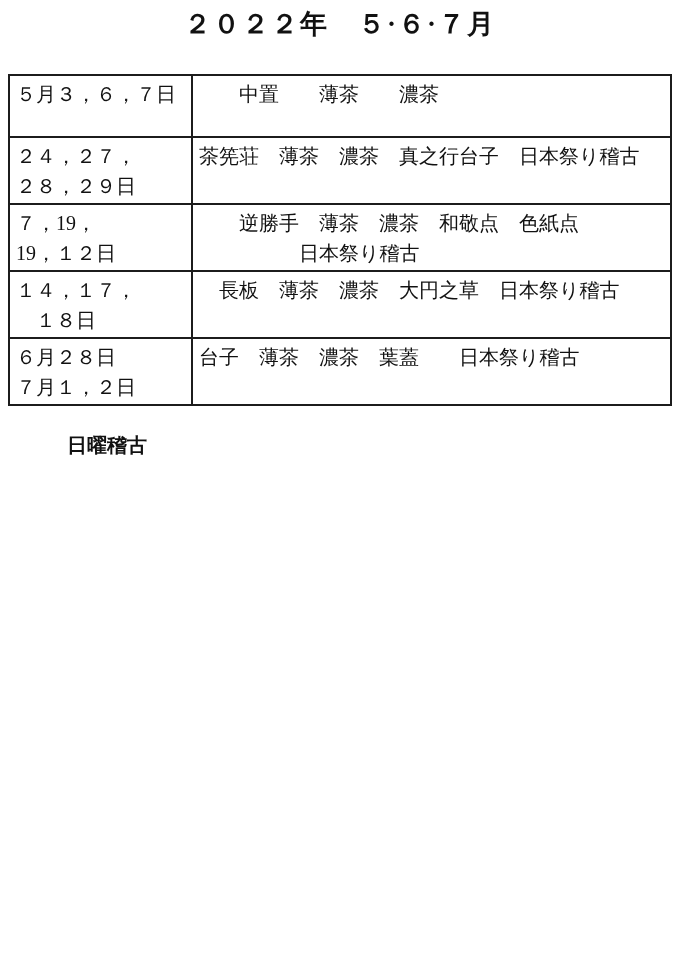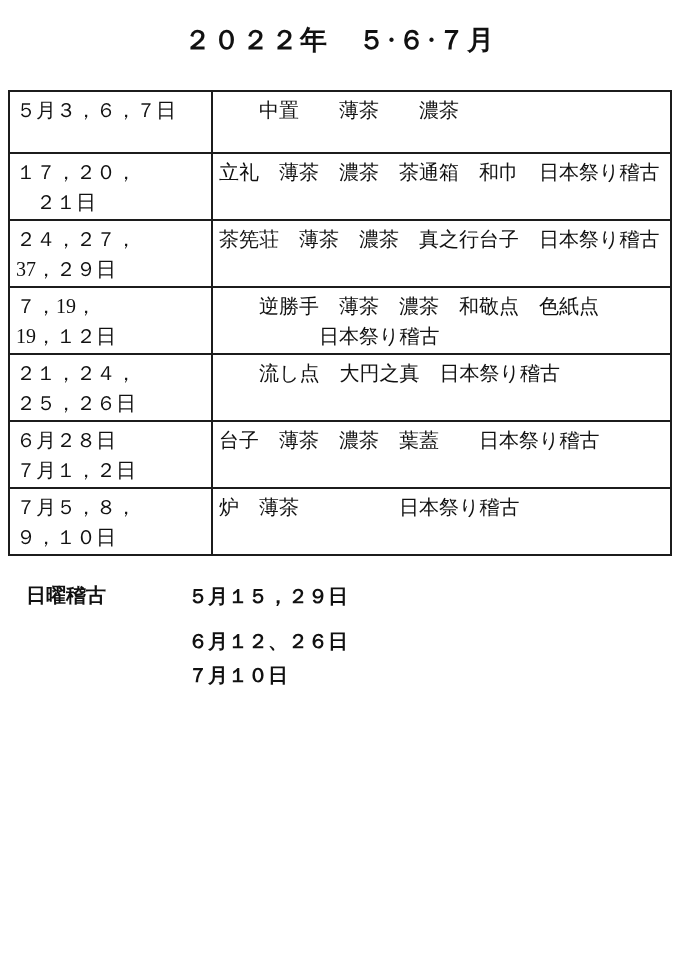--- a/index.html
+++ b/index.html
@@ -14,59 +14,60 @@
     font-family: "Liberation Serif", "DejaVu Serif", serif;
     color: #111111;
   }
   .page {
     width: 680px;
     height: 962px;
     position: relative;
   }
   .page-title {
     margin: 0;
-    padding-top: 22px;
+    padding-top: 6px;
     text-align: center;
     font-size: 27px;
     font-weight: bold;
     letter-spacing: 2px;
     white-space: pre;
   }
   table.schedule {
     border-collapse: collapse;
     table-layout: fixed;
     width: 664px;
     margin: 32px 0 0 8px;
   }
   table.schedule td {
     border: 2px solid #1c1c1c;
     vertical-align: top;
     font-size: 20px;
     line-height: 30px;
-    padding: 3px 20px 2px 6px;
+    padding: 3px 0 2px 6px;
     white-space: pre;
     overflow: hidden;
   }
   table.schedule tr {
     height: 62px;
   }
   td.date-cell {
     width: 175px;
   }
   td.lesson-cell {
     padding-left: 8px;
   }
   .cell-line {
     white-space: pre;
   }
   .sunday-section {
     display: flex;
     margin: 26px 0 0 26px;
     font-size: 20px;
     font-weight: bold;
+    text-align: center;
   }
   .sunday-label {
     width: 162px;
     flex: 0 0 162px;
   }
   .sunday-lines .sunday-line {
     white-space: pre;
     line-height: 28px;
   }
   .sunday-line.l2 { margin-top: 17px; }
@@ -79,48 +80,35 @@
 
   <h1 class="page-title">２０２２年　５·６·７月</h1>
 
   <table class="schedule">
     <tbody id="schedule-rows">
         <tr>
           <td class="date-cell"><div class="cell-line">５月３，６，７日</div></td>
           <td class="lesson-cell"><div class="cell-line">　　中置　　薄茶　　濃茶</div></td>
         </tr>
         <tr>
-          <td class="date-cell"><div class="cell-line">１７，２０，</div><div class="cell-line">　２１日</div></td>
-          <td class="lesson-cell"><div class="cell-line">立礼　薄茶　濃茶　茶通箱　和巾　日本祭り稽古</div></td>
-        </tr>
-        <tr>
-          <td class="date-cell"><div class="cell-line">２４，２７，</div><div class="cell-line">37，２９日</div></td>
+          <td class="date-cell"><div class="cell-line">２４，２７，</div><div class="cell-line">２８，２９日</div></td>
           <td class="lesson-cell"><div class="cell-line">茶筅荘　薄茶　濃茶　真之行台子　日本祭り稽古</div></td>
         </tr>
         <tr>
           <td class="date-cell"><div class="cell-line">７，19，</div><div class="cell-line">19，１２日</div></td>
           <td class="lesson-cell"><div class="cell-line">　　逆勝手　薄茶　濃茶　和敬点　色紙点</div><div class="cell-line">　　　　　日本祭り稽古</div></td>
         </tr>
         <tr>
-          <td class="date-cell"><div class="cell-line">２１，２４，</div><div class="cell-line">２５，２６日</div></td>
-          <td class="lesson-cell"><div class="cell-line">　　流し点　大円之真　日本祭り稽古</div></td>
+          <td class="date-cell"><div class="cell-line">１４，１７，</div><div class="cell-line">　１８日</div></td>
+          <td class="lesson-cell"><div class="cell-line">　長板　薄茶　濃茶　大円之草　日本祭り稽古</div></td>
         </tr>
         <tr>
           <td class="date-cell"><div class="cell-line">６月２８日</div><div class="cell-line">７月１，２日</div></td>
           <td class="lesson-cell"><div class="cell-line">台子　薄茶　濃茶　葉蓋　　日本祭り稽古</div></td>
-        </tr>
-        <tr>
-          <td class="date-cell"><div class="cell-line">７月５，８，</div><div class="cell-line">９，１０日</div></td>
-          <td class="lesson-cell"><div class="cell-line">炉　薄茶　　　　　日本祭り稽古</div></td>
         </tr>
       </tbody>
   </table>
 
   <div class="sunday-section">
     <div class="sunday-label">日曜稽古</div>
-    <div class="sunday-lines">
-      <div class="sunday-line l1">５月１５，２９日</div>
-      <div class="sunday-line l2">６月１２、２６日</div>
-      <div class="sunday-line l3">７月１０日</div>
-    </div>
   </div>
 
 </div>
 
 </body></html>

